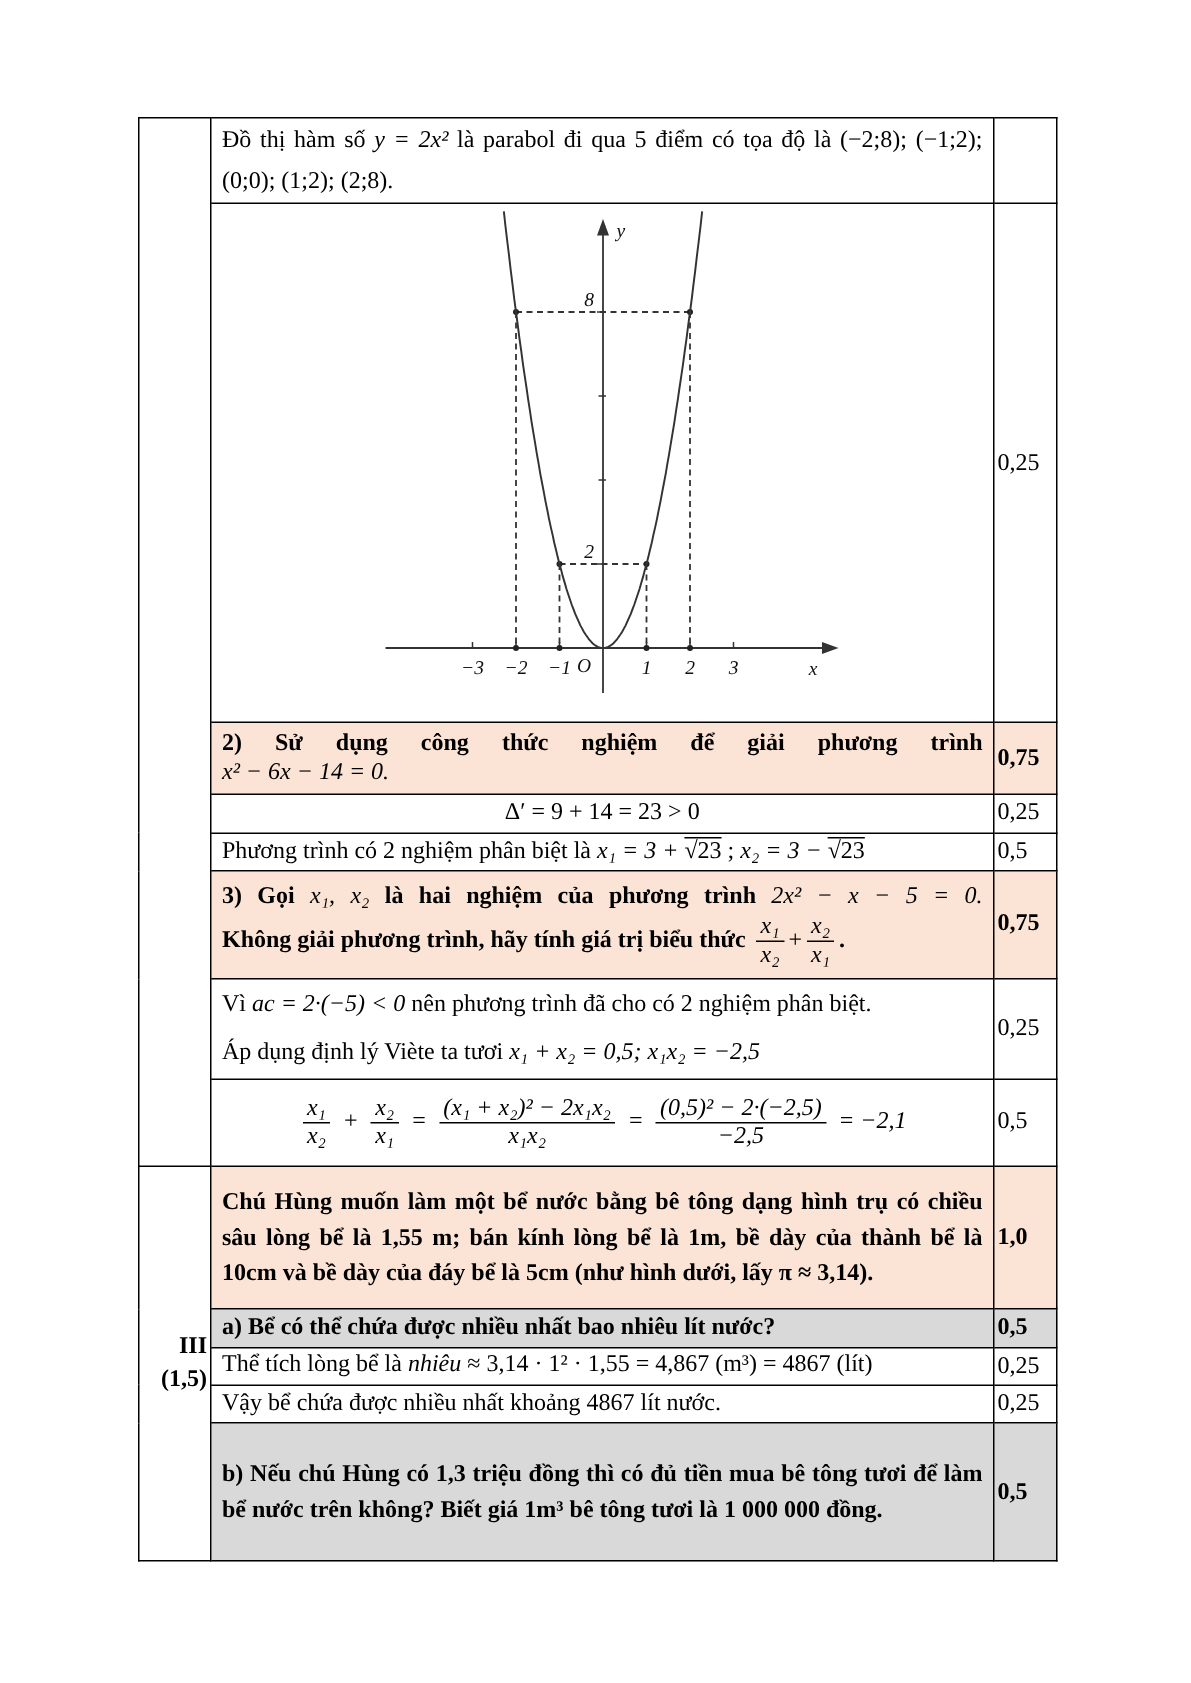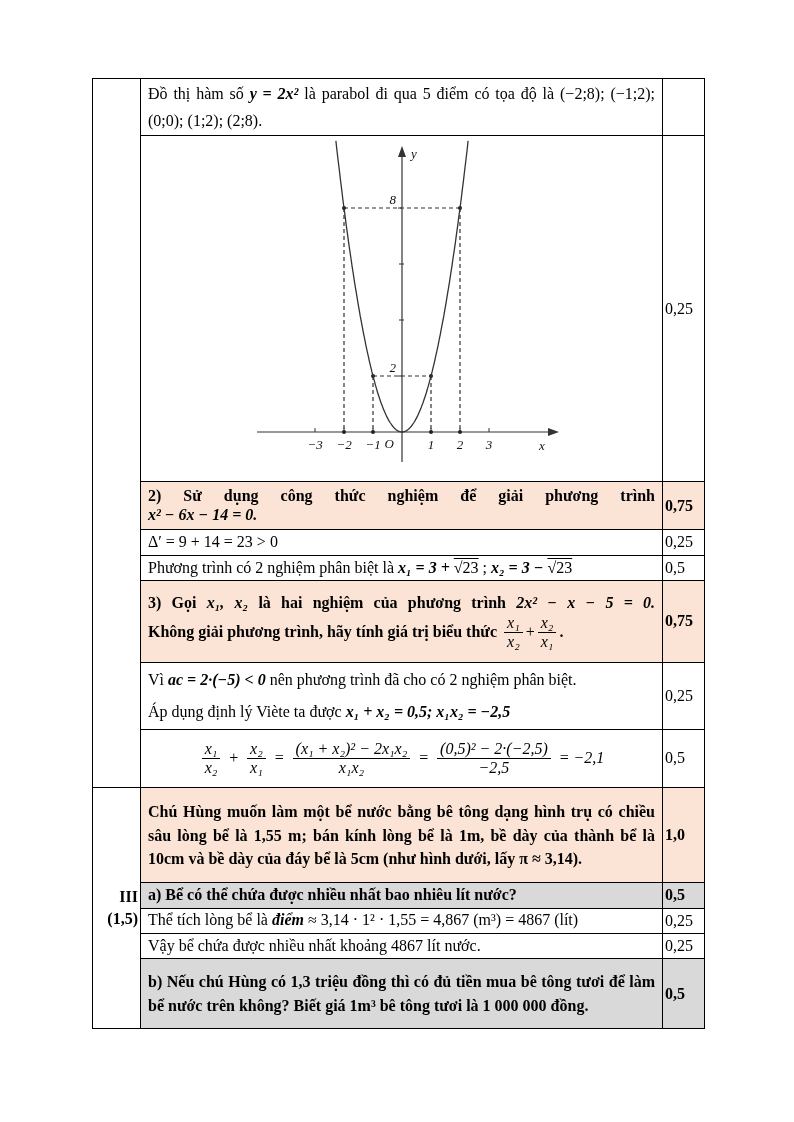--- a/index.html
+++ b/index.html
@@ -11,31 +11,31 @@
   table.answer{
     position:absolute;left:92px;top:78px;width:612px;
     border-collapse:collapse;table-layout:fixed;
   }
   td{
     border:1.5px solid #000;vertical-align:middle;
     padding:1px 7px;line-height:1.4;
   }
   
   tr.r1{height:57px} tr.r2{height:346px} tr.r3{height:48px} tr.r4{height:24px}
-  tr.r5{height:15px} tr.r6{height:82px} tr.r7{height:66px} tr.r8{height:58px}
+  tr.r5{height:15px} tr.r6{height:72px} tr.r7{height:66px} tr.r8{height:58px}
   tr.r9{height:95px} tr.r10{height:20px} tr.r11{height:25px} tr.r12{height:21px}
-  tr.r13{height:70px}
+  tr.r13{height:92px}
 
   td.score{padding:1px 2px;}
   td.sec{text-align:right;font-weight:bold;padding:1px 2px;}
   .bg-peach{background:#fbe4d5;}
   .bg-gray{background:#d9d9d9;}
   .b{font-weight:bold;}
-  .i{font-style:italic;font-weight:bold;}
-  .center{}
+  .i{font-style:italic;}
+  .center{text-align:center;}
   .justify{text-align:justify;}
   .jlast{text-align:justify;text-align-last:justify;}
   .tight{line-height:1.18;}
   tr.r1 td.content{line-height:1.7;}
   tr.r7 td.content{line-height:2.0;}
   tr.r9 td.content{line-height:1.45;font-family:Liberation Serif, serif;}
   tr.r13 td.content{line-height:1.5;}
 
   .sqrt{text-decoration:overline;}
   .frac{
@@ -155,21 +155,21 @@
               <span class="fden">x₁</span>
             </span><span class="b">.</span>
         </div>
       </td>
       <td class="score bg-peach b">0,75</td>
     </tr>
 
     <tr class="r7">
       <td class="content justify">
         <span>Vì </span><span class="i">ac = 2·(−5) &lt; 0</span><span> nên phương trình đã cho có 2 nghiệm phân biệt.</span><br>
-        <span>Áp dụng định lý Viète ta được </span><span class="i">x₁ + x₂ = 0,5; x₁x₂ = −2,5</span>
+        <span>Áp dụng định lý Viète ta tươi </span><span class="i">x₁ + x₂ = 0,5; x₁x₂ = −2,5</span>
       </td>
       <td class="score">0,25</td>
     </tr>
 
     <tr class="r8">
       <td class="content">
         <div class="formula-line">
           <span class="frac">
               <span class="fnum">x₁</span>
               <span class="fden">x₂</span>
@@ -204,21 +204,21 @@
       <td class="score bg-peach b">1,0</td>
     </tr>
 
     <tr class="r10">
       <td class="content bg-gray b tight">a) Bể có thể chứa được nhiều nhất bao nhiêu lít nước?</td>
       <td class="score bg-gray b">0,5</td>
     </tr>
 
     <tr class="r11">
       <td class="content tight">
-        <span>Thể tích lòng bể là </span><span class="i">điểm</span><span> ≈ 3,14 · 1² · 1,55 = 4,867 (m³) = 4867 (lít)</span>
+        <span>Thể tích lòng bể là </span><span class="i">nhiêu</span><span> ≈ 3,14 · 1² · 1,55 = 4,867 (m³) = 4867 (lít)</span>
       </td>
       <td class="score">0,25</td>
     </tr>
 
     <tr class="r12">
       <td class="content tight">Vậy bể chứa được nhiều nhất khoảng 4867 lít nước.</td>
       <td class="score">0,25</td>
     </tr>
 
     <tr class="r13">

